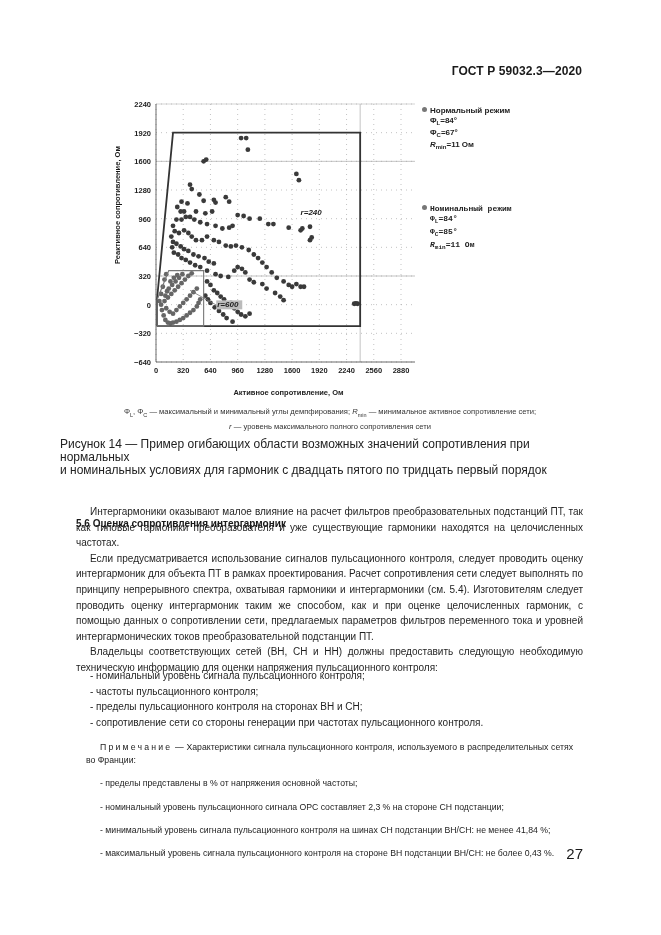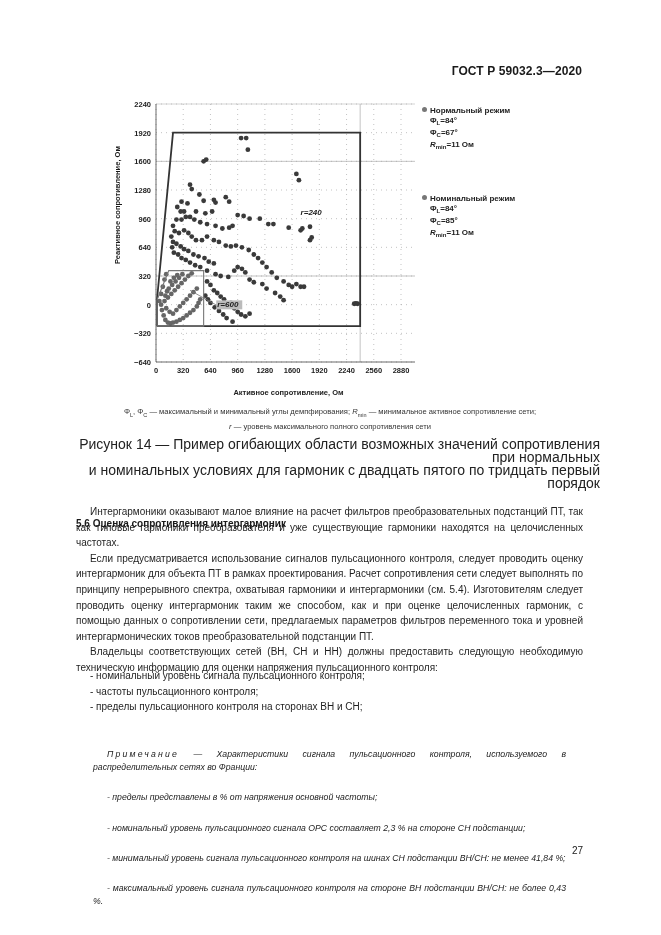--- a/index.html
+++ b/index.html
@@ -11,32 +11,32 @@
   .chart svg { position: absolute; left: 0; top: 0; }
   .legend { position: absolute; font-size: 8px; font-weight: bold; line-height: 10px; color: #222; }
   .legend .dot { display: inline-block; width: 5px; height: 5px; border-radius: 50%; background: #777; margin-right: 3px; vertical-align: 1px; }
   .legend .line { padding-left: 8px; }
   .legend sub { font-size: 6px; vertical-align: -2px; }
   .ylabel { position: absolute; left: 110px; top: 120px; width: 14px; height: 170px; }
   .ylabel span { position: absolute; left: 50%; top: 50%; transform: translate(-50%,-50%) rotate(-90deg);
                  white-space: nowrap; font-size: 7.5px; font-weight: bold; }
   .legend-notes { left: 60px; width: 540px; top: 406px; text-align: center; font-size: 7.6px; color: #333; line-height: 11px; }
   .legend-notes sub { font-size: 5.5px; }
-  .caption { left: 60px; width: 540px; top: 438px; text-align: right; font-size: 14px; line-height: 13px; color: #222; }
+  .caption { left: 60px; width: 540px; top: 438px; text-align: left; font-size: 12px; line-height: 13px; color: #222; }
   .section { left: 76px; top: 486px; font-weight: bold; font-size: 10px; margin-top: 32px; }
   .body-text { left: 76px; width: 507px; font-size: 10px; line-height: 15.6px; color: #1f1f1f; text-align: justify; }
   .body-text p { margin: 0; text-indent: 14px; }
   .list { left: 90px; width: 493px; font-size: 10px; line-height: 15.6px; color: #1f1f1f; }
   .list div { margin: 0; }
   .note { left: 76px; width: 507px; font-size: 8.7px; line-height: 13.2px; color: #222; text-align: justify; }
-  .note p { margin: 17px; font-style: italic; }
+  .note p { margin: 10px; }
   .note .indent { text-indent: 14px; }
   .note .spaced { letter-spacing: 2.2px; }
   .note .li { padding-left: 14px; }
-  .pagenum { right: 78px; top: 845px; font-size: 10px; }
+  .pagenum { right: 78px; top: 845px; font-size: 15px; }
 </style>
 </head>
 <body>
 
 <div class="abs header">ГОСТ Р 59032.3—2020</div>
 
 <div class="abs chart">
   <svg id="chart-svg" width="440" height="310">
       <line x1="56" y1="12" x2="56" y2="270" stroke="#9a9a9a" stroke-width="0.6" stroke-dasharray="1,4"></line>
       <line x1="83.22222222222223" y1="12" x2="83.22222222222223" y2="270" stroke="#9a9a9a" stroke-width="0.6" stroke-dasharray="1,4"></line>
@@ -272,21 +272,21 @@
       <text x="200.61805555555557" y="123.08333333333334" font-size="8" font-weight="bold" font-style="italic" fill="#222" font-family="Liberation Sans, sans-serif">r=240</text>
       <rect x="116.25" y="208.35416666666666" width="26" height="9" fill="#bbb"></rect>
       <text x="117.25" y="215.35416666666666" font-size="8" font-weight="bold" font-style="italic" fill="#222" font-family="Liberation Sans, sans-serif">r=600</text>
     </svg>
   <div class="legend" style="left:322px; top:14px;">
     <div><span class="dot"></span><span>Нормальный режим</span></div>
     <div class="line"><span>Φ</span><sub>L</sub><span>=84°</span></div>
     <div class="line"><span>Φ</span><sub>C</sub><span>=67°</span></div>
     <div class="line"><i>R</i><sub>min</sub><span>=11 Ом</span></div>
   </div>
-  <div class="legend" style="left:322px; top:102px;">
+  <div class="legend" style="left:322px; top:112px;font-family:Liberation Mono, monospace;">
     <div><span class="dot"></span><span>Номинальный режим</span></div>
     <div class="line"><span>Φ</span><sub>L</sub><span>=84°</span></div>
     <div class="line"><span>Φ</span><sub>C</sub><span>=85°</span></div>
     <div class="line"><i>R</i><sub>min</sub><span>=11 Ом</span></div>
   </div>
 </div>
 <div class="abs ylabel">
     <span>Реактивное сопротивление, Ом</span>
   </div>
 
@@ -307,20 +307,21 @@
 <div class="abs body-text" style="top:504px;">
   <p>Интергармоники оказывают малое влияние на расчет фильтров преобразовательных подстанций ПТ, так как типовые гармоники преобразователя и уже существующие гармоники находятся на целочисленных частотах.</p>
   <p>Если предусматривается использование сигналов пульсационного контроля, следует проводить оценку интергармоник для объекта ПТ в рамках проектирования. Расчет сопротивления сети следует выполнять по принципу непрерывного спектра, охватывая гармоники и интергармоники (см. 5.4). Изготовителям следует проводить оценку интергармоник таким же способом, как и при оценке целочисленных гармоник, с помощью данных о сопротивлении сети, предлагаемых параметров фильтров переменного тока и уровней интергармонических токов преобразовательной подстанции ПТ.</p>
   <p>Владельцы соответствующих сетей (ВН, СН и НН) должны предоставить следующую необходимую техническую информацию для оценки напряжения пульсационного контроля:</p>
 </div>
 
 <div class="abs list" style="top:668px;">
   <div>- номинальный уровень сигнала пульсационного контроля;</div>
   <div>- частоты пульсационного контроля;</div>
   <div>- пределы пульсационного контроля на сторонах ВН и СН;</div>
+  <div>- сопротивление сети со стороны генерации при частотах пульсационного контроля.</div>
 </div>
 
 <div class="abs note" style="top:731px;">
   <p class="indent"><span class="spaced">Примечание</span><span> — Характеристики сигнала пульсационного контроля, используемого в распределительных сетях во Франции:</span></p>
   <p class="li">- пределы представлены в % от напряжения основной частоты;</p>
   <p class="li">- номинальный уровень пульсационного сигнала ОРС составляет 2,3 % на стороне СН подстанции;</p>
   <p class="li">- минимальный уровень сигнала пульсационного контроля на шинах СН подстанции ВН/СН: не менее 41,84 %;</p>
   <p class="indent">- максимальный уровень сигнала пульсационного контроля на стороне ВН подстанции ВН/СН: не более 0,43 %.</p>
 </div>
 

